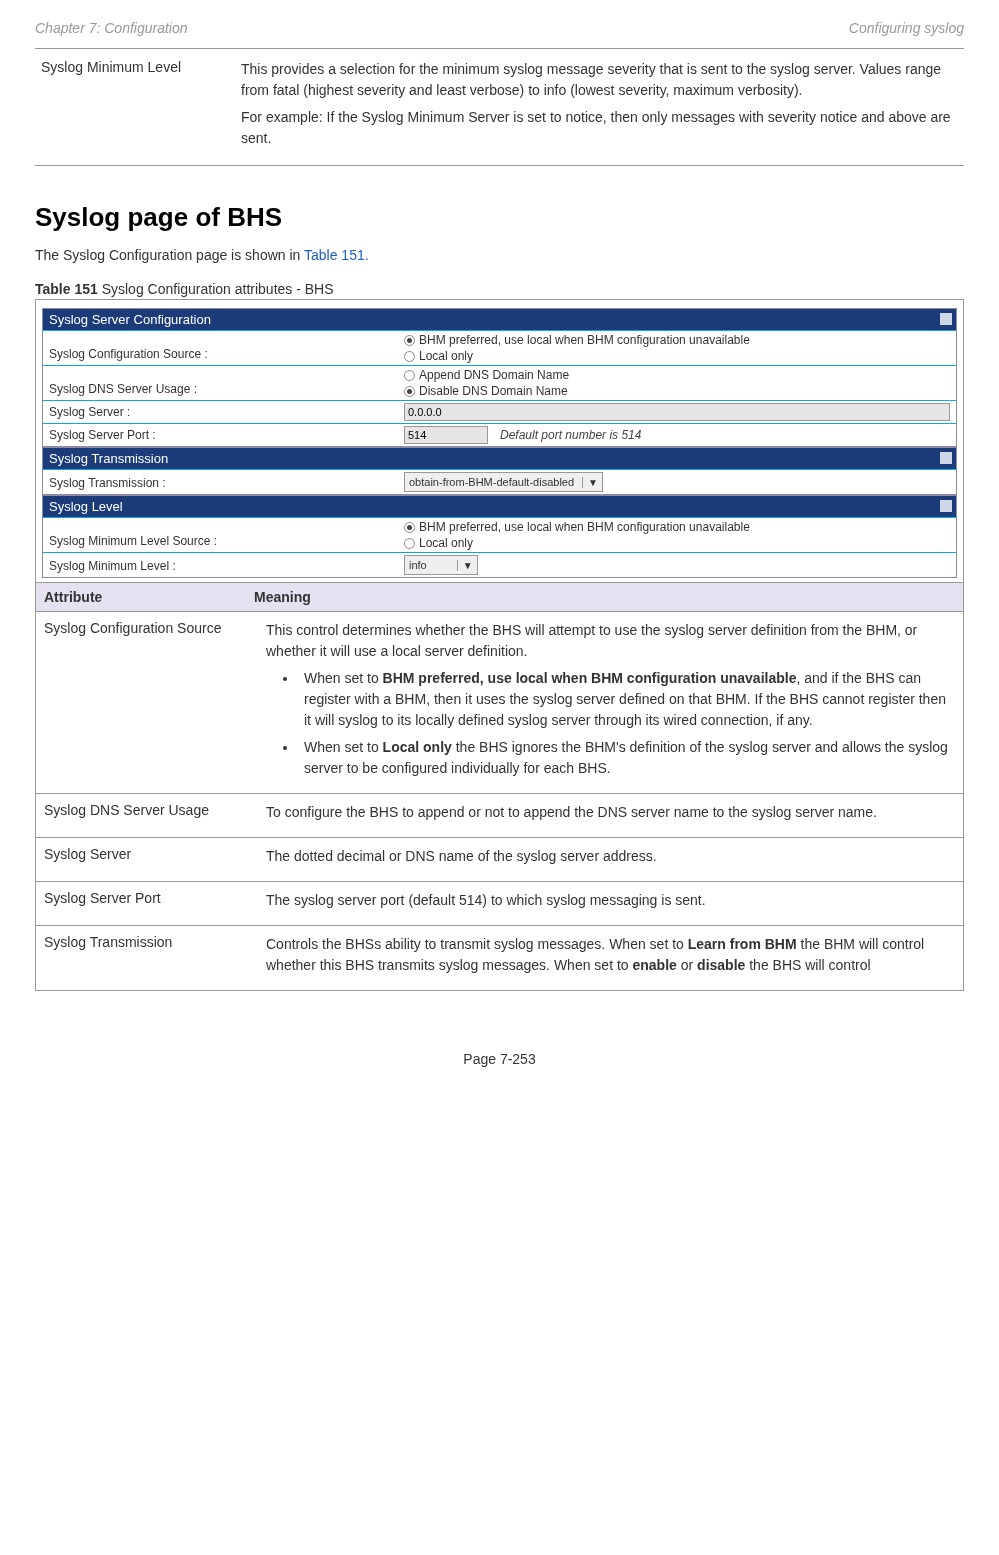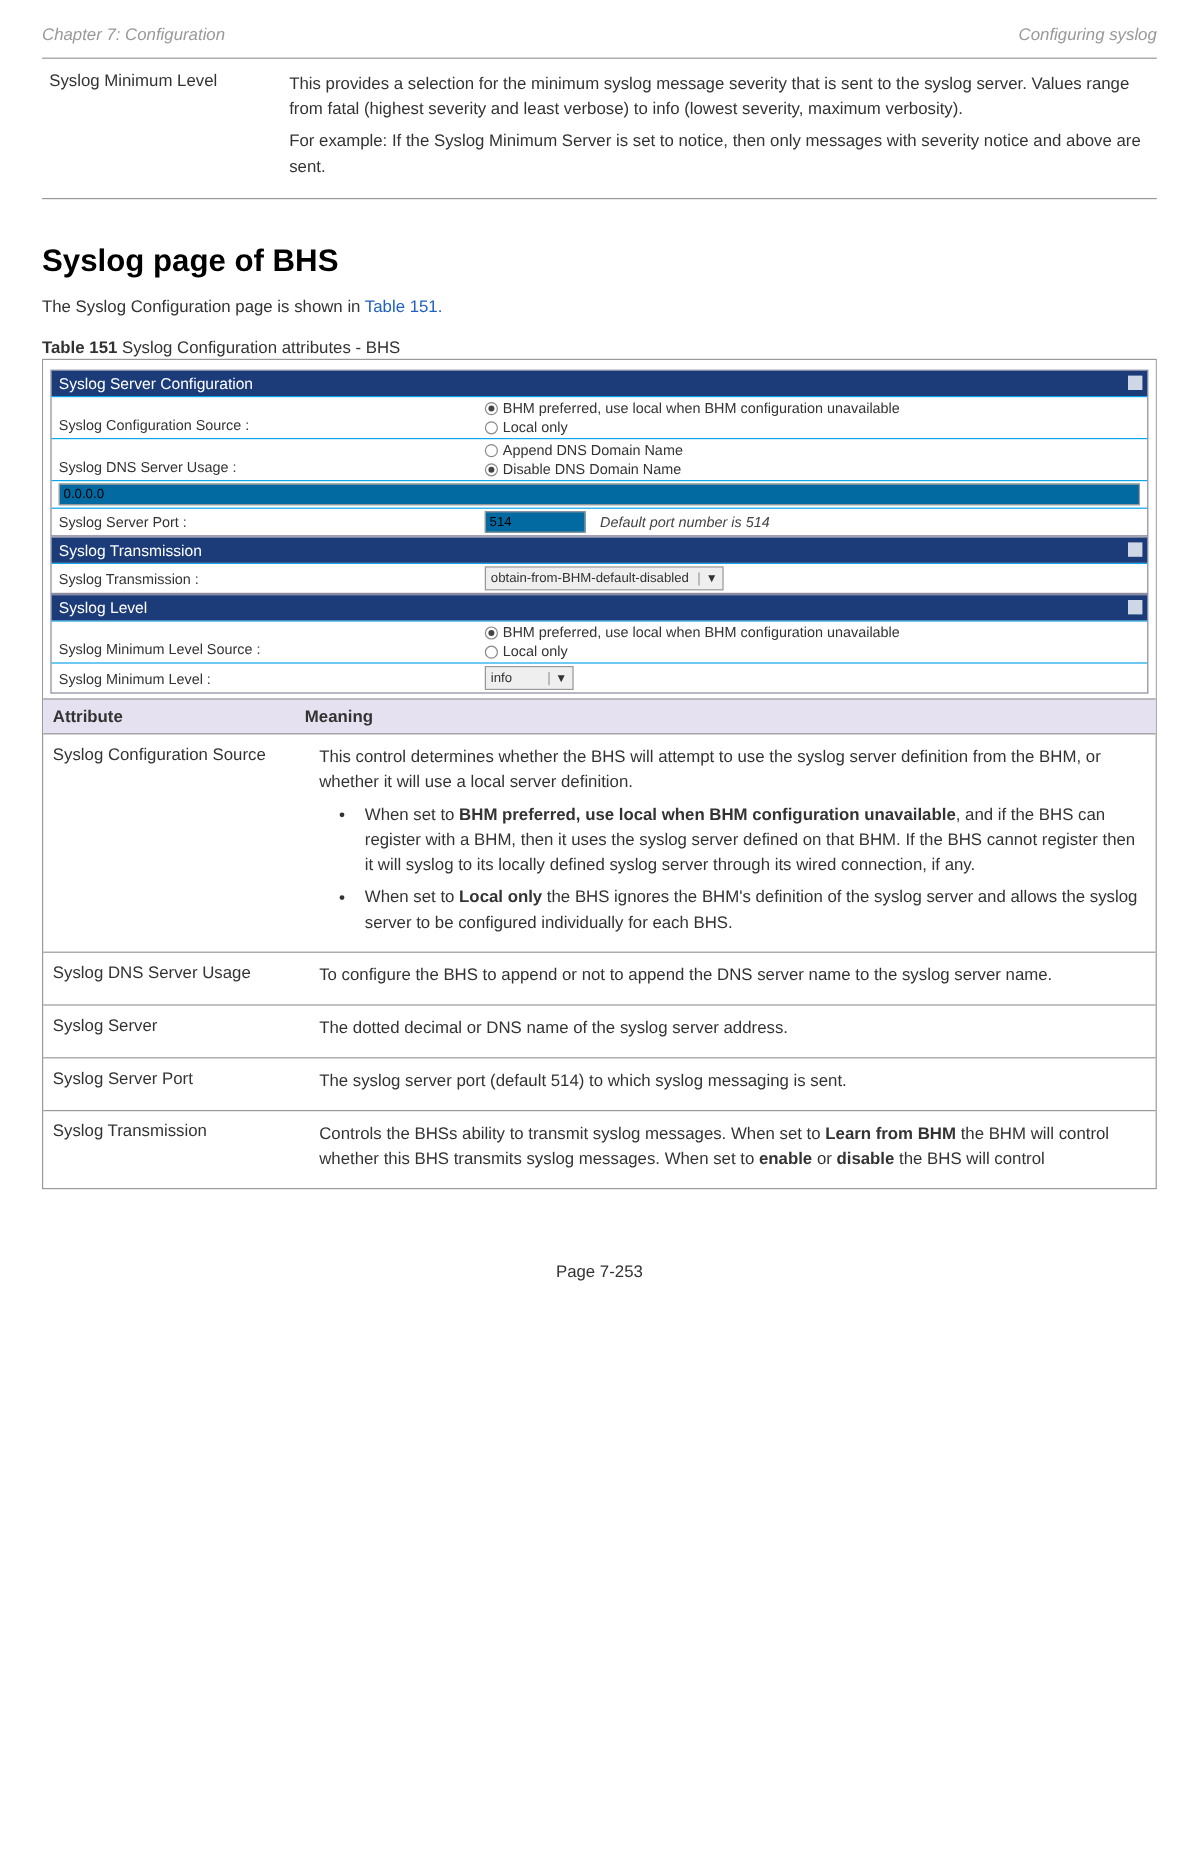--- a/index.html
+++ b/index.html
@@ -65,21 +65,21 @@
       color: #333;
       align-items: flex-end;
     }
     .ui-row:first-of-type { border-top: none; }
     .ui-label { width: 355px; padding: 4px 6px; }
     .ui-value { flex: 1; padding: 2px 6px; display: flex; align-items: center; flex-wrap: wrap; }
     .radio { width: 11px; height: 11px; border: 1px solid #888; border-radius: 50%; display: inline-flex; align-items: center; justify-content: center; margin-right: 4px; vertical-align: middle; background: #fff; }
     .radio.checked::after { content: ""; width: 5px; height: 5px; background: #444; border-radius: 50%; display: block; }
     .radio-line { display: flex; align-items: center; width: 100%; }
     .radio-stack { display: flex; flex-direction: column; gap: 2px; }
-    .text-input { border: 1px solid #999; font-size: 11px; padding: 1px 3px; height: 18px; background: #0369a1; }
+    .text-input { border: 1px solid #999; font-size: 11px; padding: 1px 3px; height: 18px; background: #e5e5e5; }
     .text-input.full { width: 100%; }
     .text-input.short { width: 84px; }
     .port-note { font-style: italic; margin-left: 12px; color: #444; }
     .select-box { border: 1px solid #999; background: #efefef; font-size: 11px; height: 20px; display: inline-flex; align-items: center; padding: 0 4px; }
     .select-box .sel-text { padding-right: 8px; }
     .select-box .caret-box { border-left: 1px solid #999; padding-left: 5px; font-size: 10px; }
     .def-header-row {
       display: flex;
       background: #e6e1f0;
       border-top: 1px solid #999;
@@ -159,20 +159,21 @@
                 <span>Append DNS Domain Name</span>
               </div>
             <div class="radio-line">
                 <span class="radio checked"></span>
                 <span>Disable DNS Domain Name</span>
               </div>
           </div>
         </div>
       </div>
       <div class="ui-row">
+        <div class="ui-label">Syslog Server :</div>
         <div class="ui-value">
             <input class="text-input full" value="0.0.0.0" style="">
           </div>
       </div>
       <div class="ui-row">
         <div class="ui-label">Syslog Server Port :</div>
         <div class="ui-value">
           <input class="text-input short" value="514" style="">
           <span class="port-note">Default port number is 514</span>
         </div>

